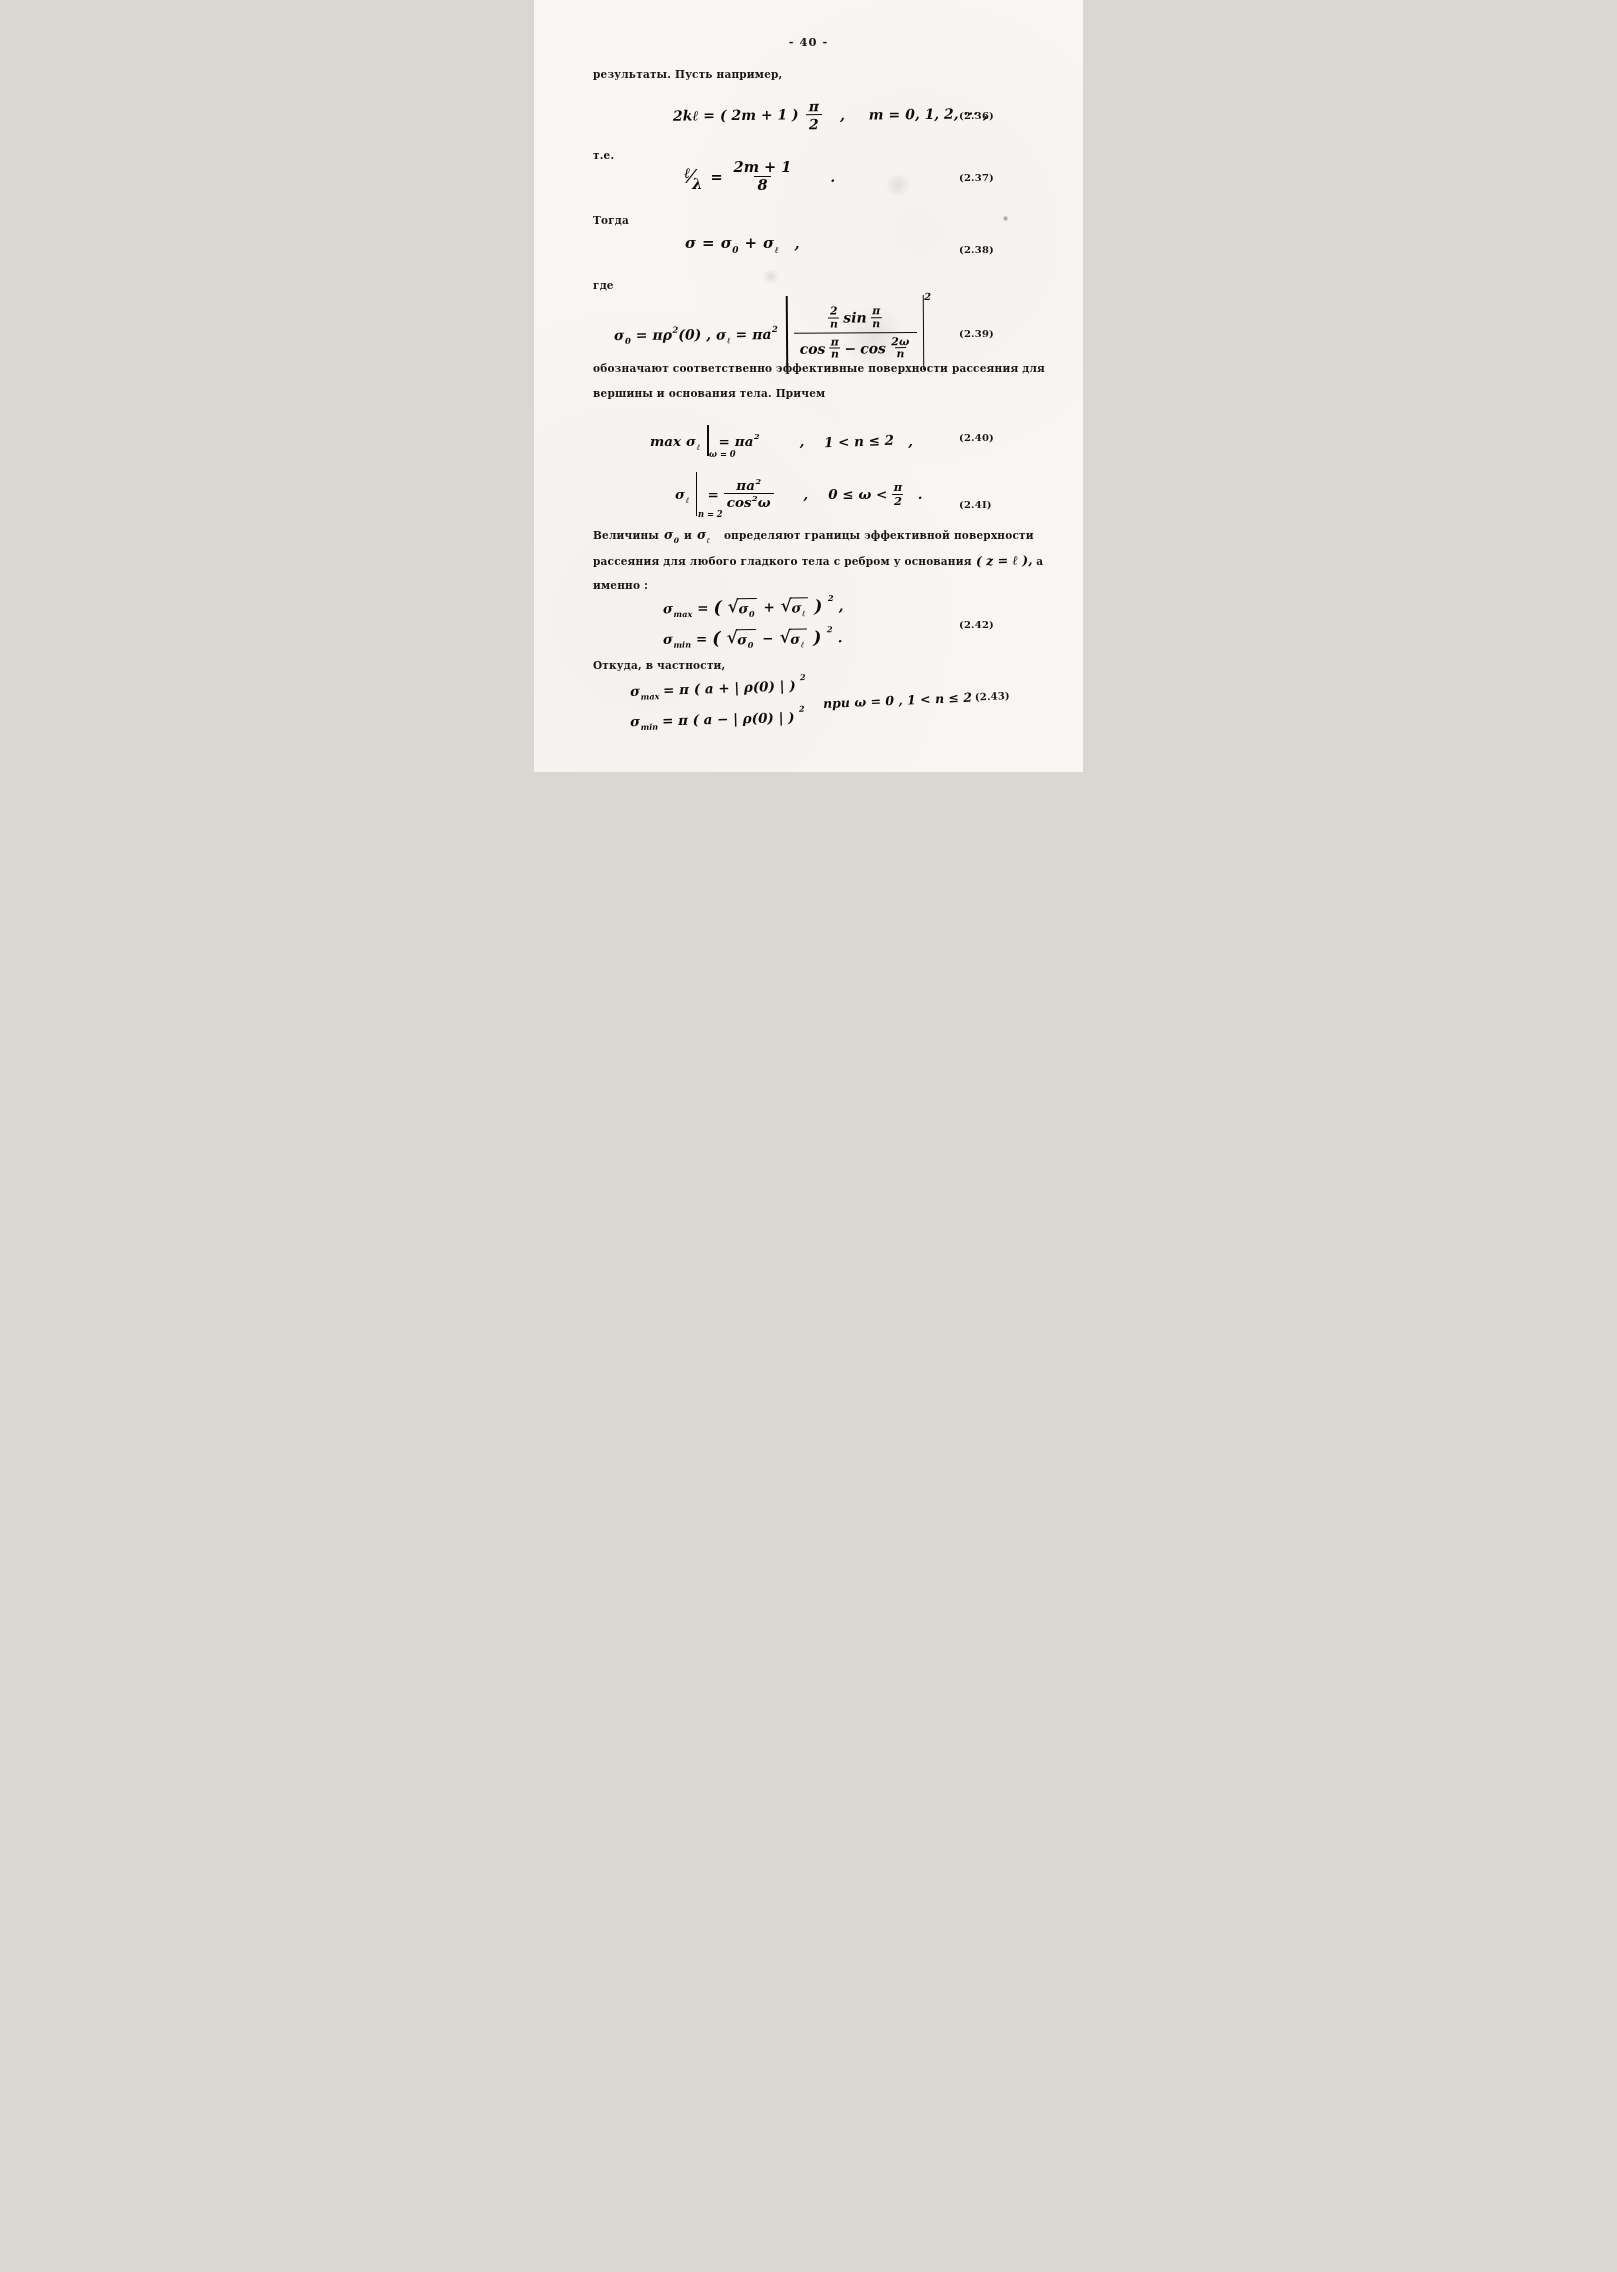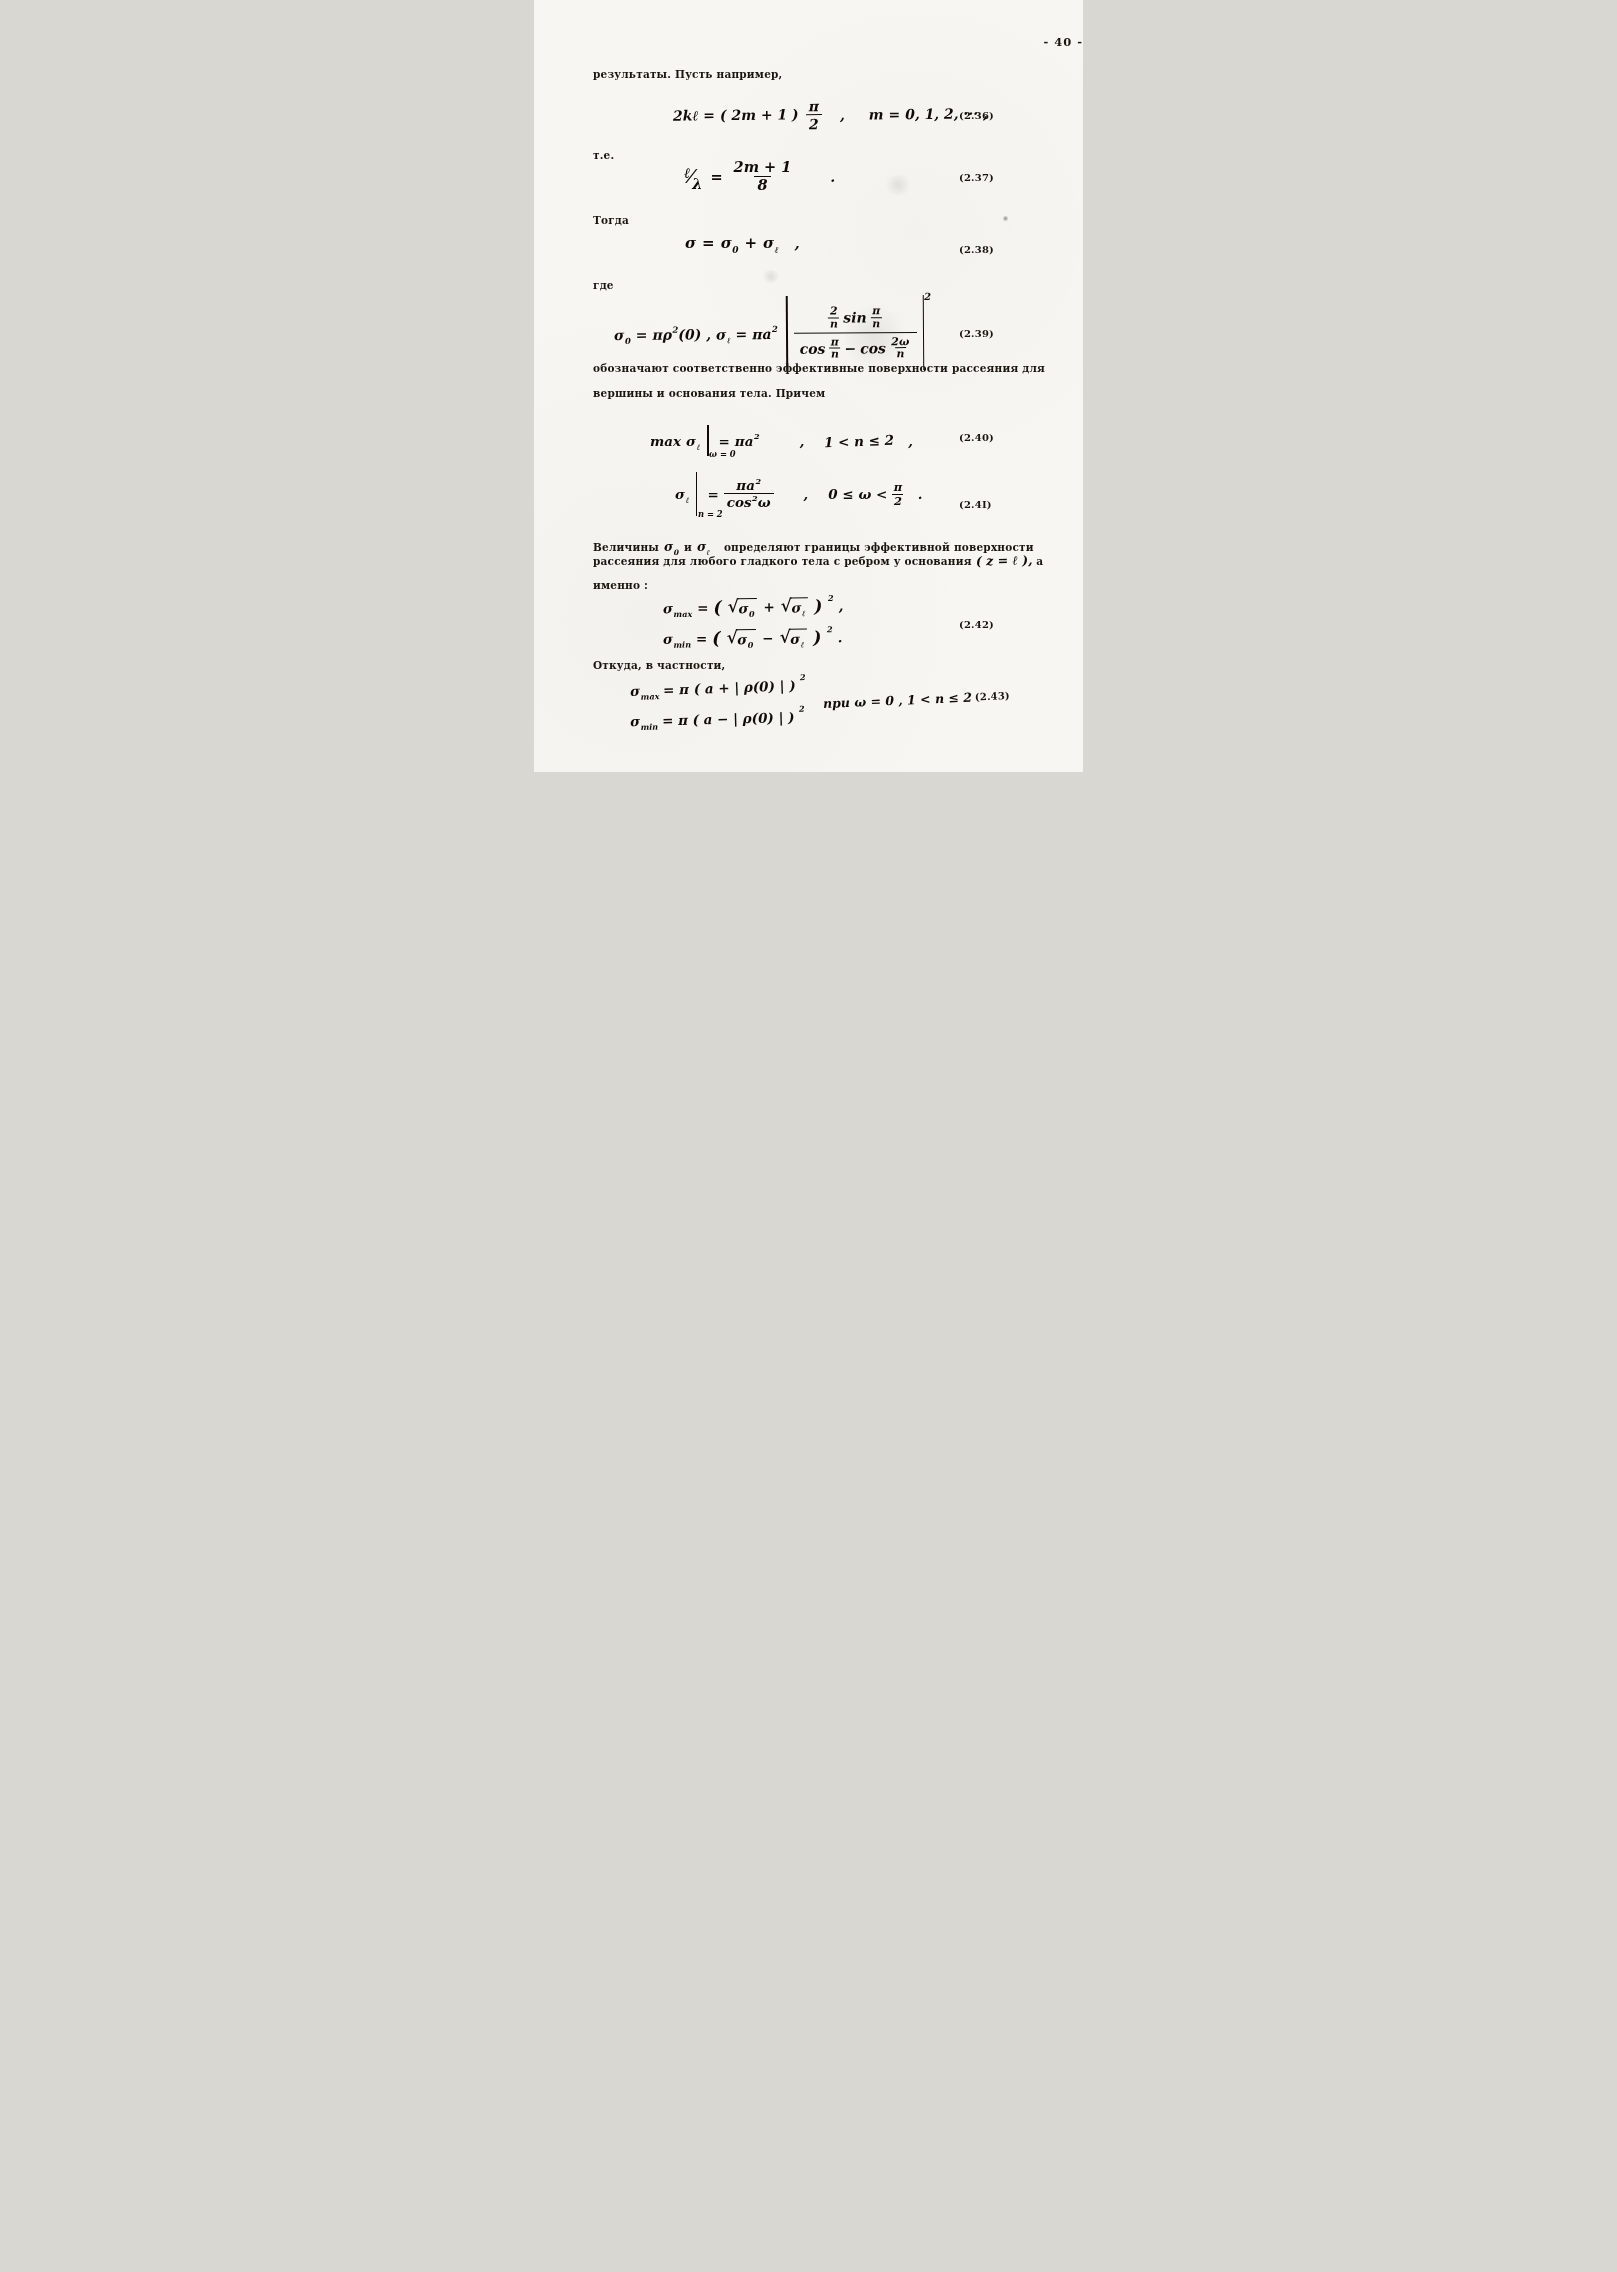--- a/index.html
+++ b/index.html
@@ -23,21 +23,21 @@
     white-space:nowrap;
   }
   .hw{
     font-family:"DejaVu Serif", serif;
     font-style:italic;
     font-weight:700;
     color:#0f0c08;
     white-space:nowrap;
   }
   .abs{position:absolute;}
-  .header{top:35px;left:0;width:100%;text-align:right;font-size:11.5px;letter-spacing:1px;}
+  .header{top:35px;left:0;width:100%;text-align:center;font-size:11.5px;letter-spacing:1px;}
   .label{font-size:10px;}
   .eqrow{display:flex;align-items:center;}
   .sub{font-size:0.6em;position:relative;top:0.5em;margin-left:0.5px;}
   .sup{font-size:0.6em;position:relative;top:-0.75em;margin-left:0.5px;}
   .frac{display:inline-flex;flex-direction:column;align-items:center;line-height:1.15;vertical-align:middle;}
   .frac .num{padding:0 3px;}
   .frac .den{border-top:1.5px solid currentColor;padding:0.5px 3px 0 3px;}
   .sfrac{display:inline-flex;flex-direction:column;align-items:center;line-height:1.05;font-size:0.78em;vertical-align:middle;}
   .sfrac .num{padding:0 1.5px;}
   .sfrac .den{border-top:1px solid currentColor;padding:0 1.5px;}
@@ -192,21 +192,21 @@
     <span>0 ≤ ω &lt;</span>
     <span class="sfrac" style="font-size:0.85em;">
         <span class="num">π</span>
         <span class="den">2</span>
       </span>
     <span class="gap8"></span>
     <span>.</span>
   </div>
   <div class="abs typed label" style="left:425px;top:499px;">(2.4I)</div>
 
-  <div class="abs eqrow" style="left:59px;top:527px;gap:5px;margin-top:12px;">
+  <div class="abs eqrow" style="left:59px;top:527px;gap:5px;">
     <span class="typed">Величины</span>
     <span class="hw" style="font-size:12.5px;"><span>σ</span><span class="sub">0</span></span>
     <span class="typed">и</span>
     <span class="hw" style="font-size:12.5px;"><span>σ</span><span class="sub">ℓ</span></span>
     <span class="gap8"></span>
     <span class="typed">определяют границы эффективной поверхности</span>
   </div>
   <div class="abs eqrow" style="left:59px;top:553px;gap:4px;">
     <span class="typed">рассеяния для любого гладкого тела с ребром у основания</span>
     <span class="hw" style="font-size:12.5px;transform:rotate(-1deg);">( z = ℓ ),</span>

